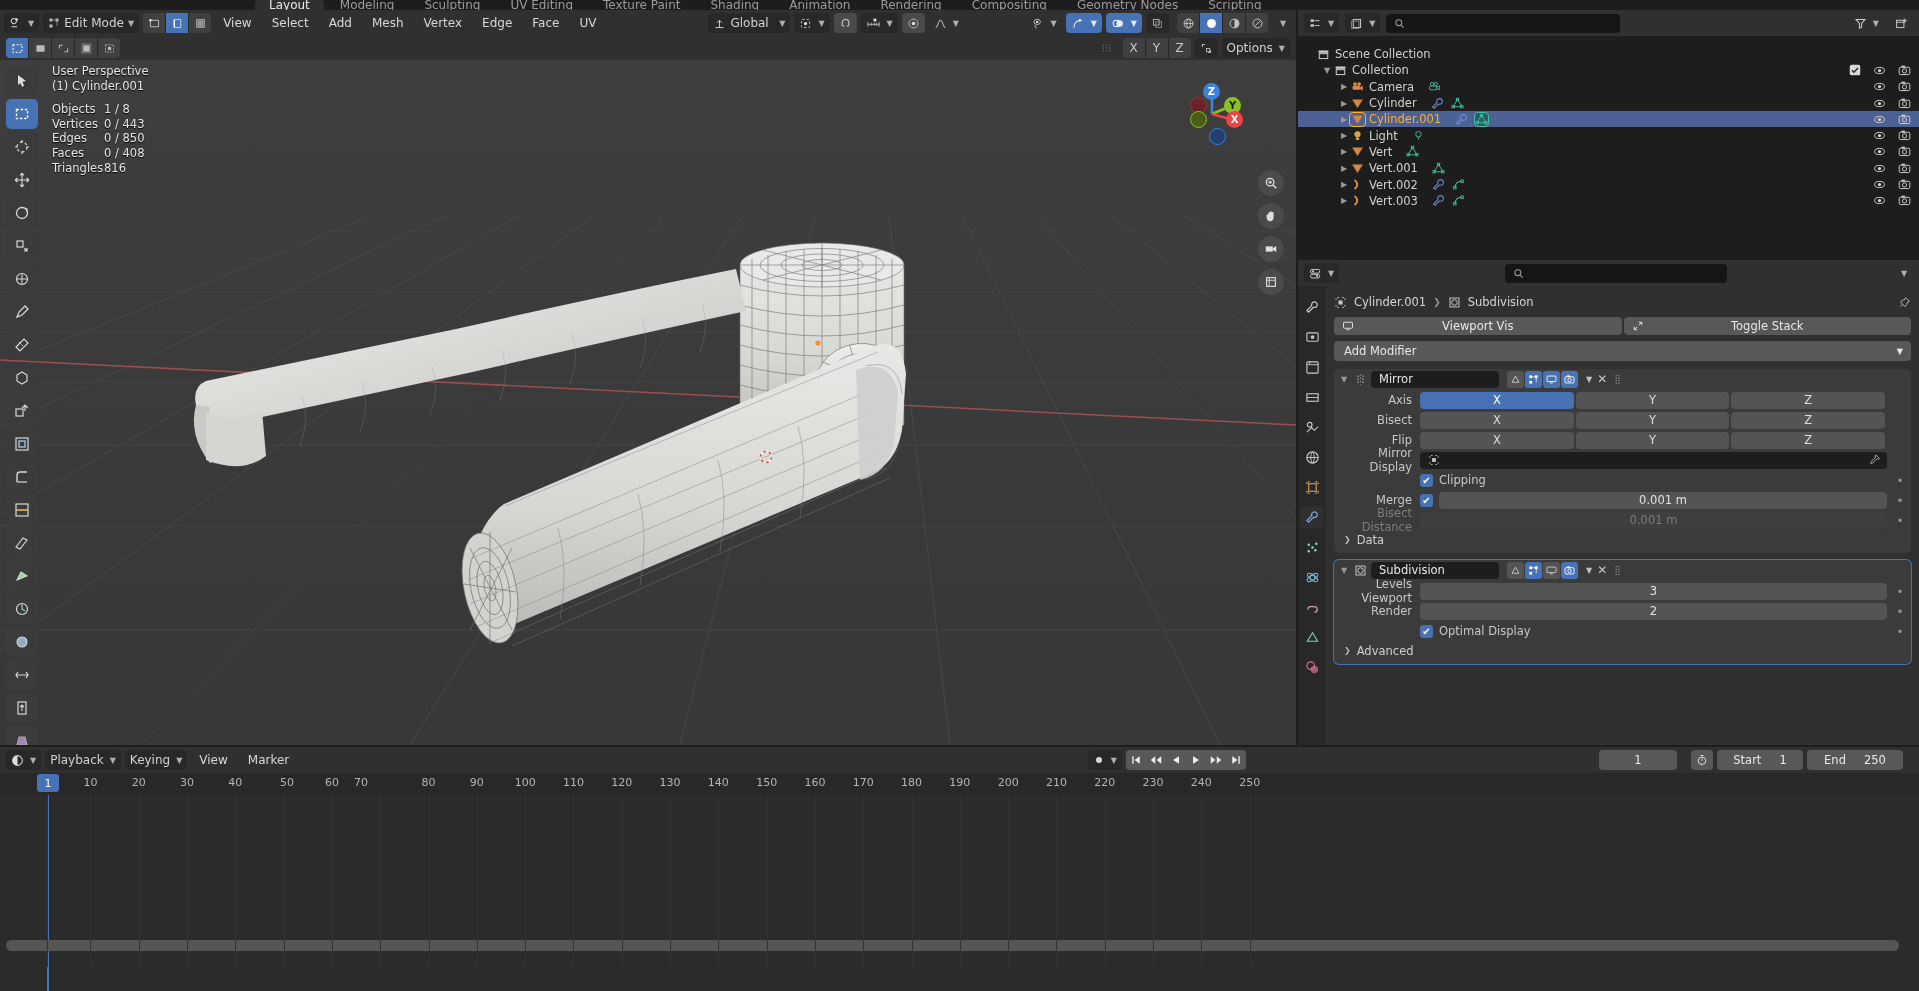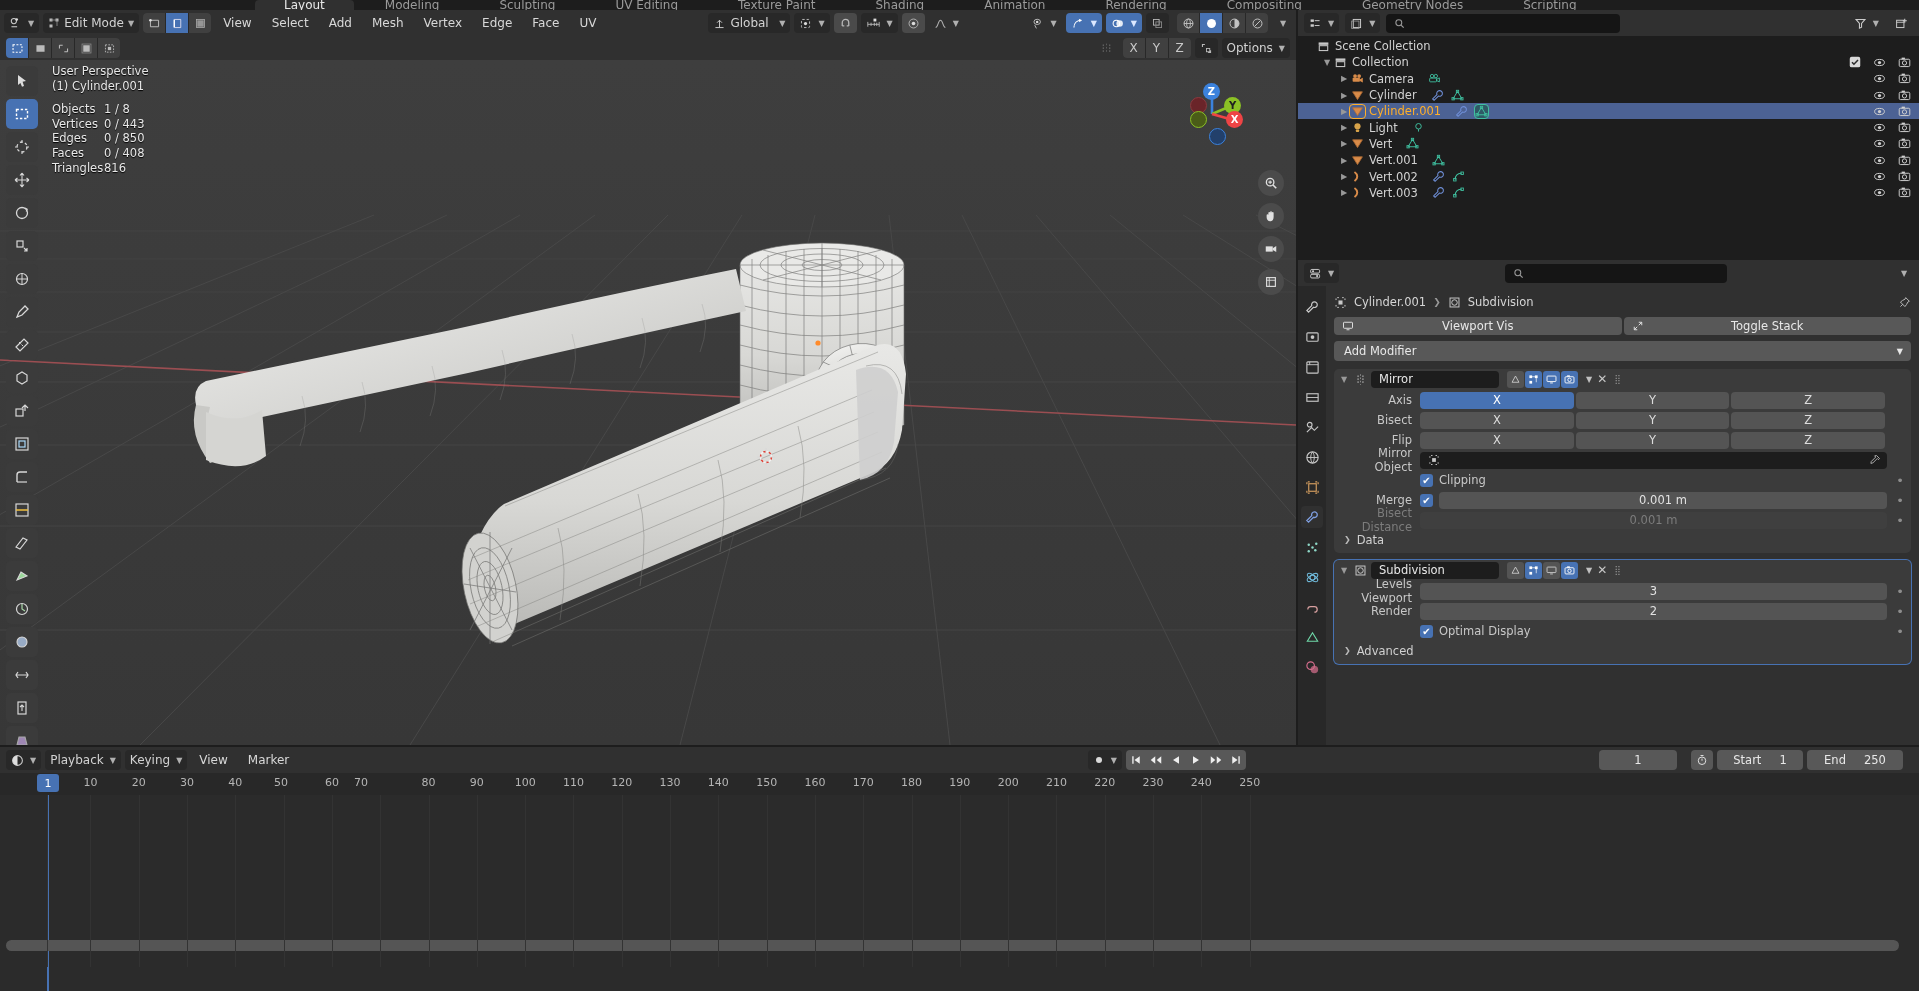--- a/index.html
+++ b/index.html
@@ -14,21 +14,21 @@
   }
   .app { position: relative; width: 1919px; height: 991px; }
 
   
   .topbar {
     position: absolute; left: 0; top: 0; width: 1919px; height: 10px;
     background: #1d1d1d; overflow: hidden;
   }
   .topbar-tabs { display: flex; align-items: flex-end; height: 10px; padding-left: 255px; gap: 2px; }
   .topbar-tab {
-    font-size: 12px; color: #9b9b9b; padding: 0 29px; line-height: 10px;
+    font-size: 12px; color: #9b9b9b; padding: 0 14px; line-height: 10px;
     white-space: nowrap; overflow: hidden; height: 10px;
   }
   .topbar-tab.active { color: #e8e8e8; background: #303030; border-radius: 4px 4px 0 0; }
 
   
   .viewport-area {
     position: absolute; left: 0; top: 10px; width: 1296px; height: 735px;
     background: #303030; overflow: hidden;
   }
   .vp-header {
@@ -105,21 +105,21 @@
   }
   .outliner-header {
     height: 26px; background: #303030; display: flex; align-items: center;
     padding: 0 6px; gap: 6px;
   }
   .search-box {
     flex: 1; height: 19px; background: #151515; border-radius: 4px;
     display: flex; align-items: center; padding: 0 8px; gap: 6px;
     color: #8a8a8a; font-size: 11.5px; max-width: 300px;
   }
-  .outliner-body { padding-top: 2px; }
+  .outliner-body { padding-top: 10px; }
   .otl-row {
     height: 16.3px; display: flex; align-items: center; font-size: 11.5px;
     color: #d2d2d2; position: relative; padding-left: 6px;
   }
   .otl-row.selected { background: #4c6294; }
   .otl-row.selected .otl-name { color: #ffaf29; }
   .disc { width: 12px; text-align: center; font-size: 8px; color: #999; }
   .otl-name { margin-left: 4px; white-space: nowrap; }
   .otl-right { position: absolute; right: 8px; display: flex; gap: 12px; align-items: center; }
 
@@ -1400,21 +1400,21 @@
             </div>
             <div class="field-row">
               <div class="field-label">Flip</div>
               <div class="axis-seg">
                 <div class="axis-btn">X</div>
                 <div class="axis-btn">Y</div>
                 <div class="axis-btn">Z</div>
               </div>
             </div>
             <div class="field-row">
-              <div class="field-label">Mirror Object</div>
+              <div class="field-label">Mirror Display</div>
               <div class="val-field dark" style="position:relative">
                 <span style="display:inline-flex">
                   <svg width="12" height="12" viewBox="0 0 16 16">
                     <path d="M2.5 3v2M2.5 13v-2M13.5 3v2M13.5 13v-2M4 2h2M10 2h2M4 14h2M10 14h2" stroke="#c8c8c8" stroke-width="1.2"></path>
                     <rect x="5.5" y="5.5" width="5" height="5" fill="#c8c8c8"></rect>
                   </svg>
                 </span>
                 <span style="position:absolute;right:6px">
                   <svg width="12" height="12" viewBox="0 0 16 16">
                     <path d="M10 2l4 4-1.5 1.5L11 6 5 12l-2.5.5L3 10l6-6-1.5-1.5z" fill="none" stroke="#b8b8b8" stroke-width="1.2"></path>
@@ -1601,21 +1601,21 @@
       </div>
       <div style="width:6px"></div>
     </div>
 
     <div class="tl-ruler" id="tl-ruler">
         <div class="tl-tick" style="left: 47px; color: rgb(255, 255, 255); background: rgb(71, 114, 179); border-radius: 3px; padding: 1px 5px; top: 2px;">1</div>
         <div class="tl-tick" style="left: 90.47px;">10</div>
         <div class="tl-tick" style="left: 138.77px;">20</div>
         <div class="tl-tick" style="left: 187.07px;">30</div>
         <div class="tl-tick" style="left: 235.37px;">40</div>
-        <div class="tl-tick" style="left: 281px; text-align: right;">50</div>
+        <div class="tl-tick" style="left: 287px; text-align: right;">50</div>
         <div class="tl-tick" style="left: 331.97px;">60</div>
         <div class="tl-tick" style="left: 361px; text-align: right;">70</div>
         <div class="tl-tick" style="left: 428.57px;">80</div>
         <div class="tl-tick" style="left: 476.87px;">90</div>
         <div class="tl-tick" style="left: 525.17px;">100</div>
         <div class="tl-tick" style="left: 573.47px;">110</div>
         <div class="tl-tick" style="left: 621.77px;">120</div>
         <div class="tl-tick" style="left: 670.07px;">130</div>
         <div class="tl-tick" style="left: 718.37px;">140</div>
         <div class="tl-tick" style="left: 766.67px;">150</div>

